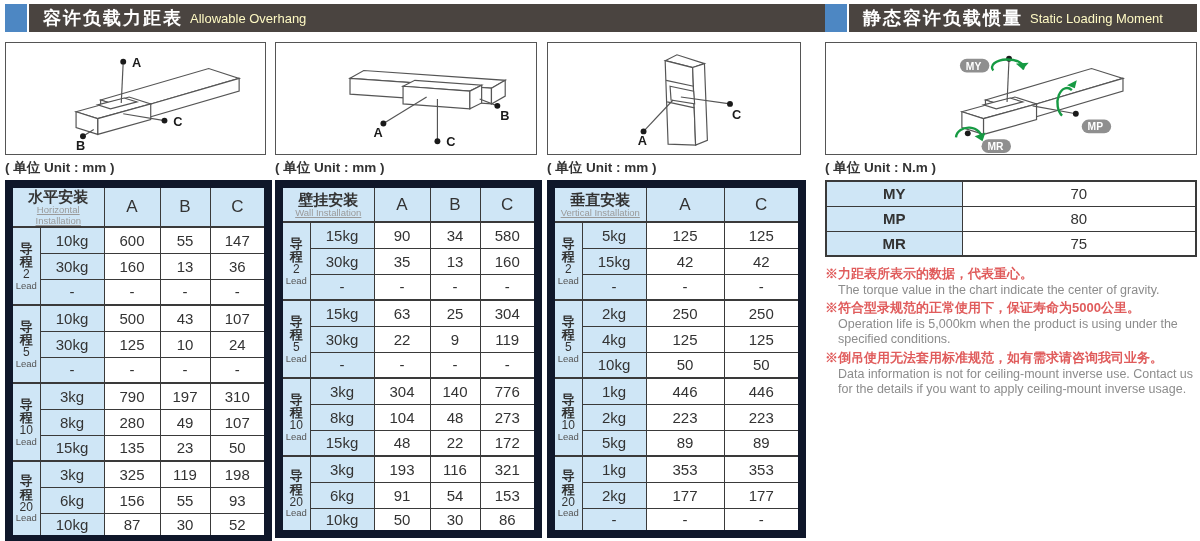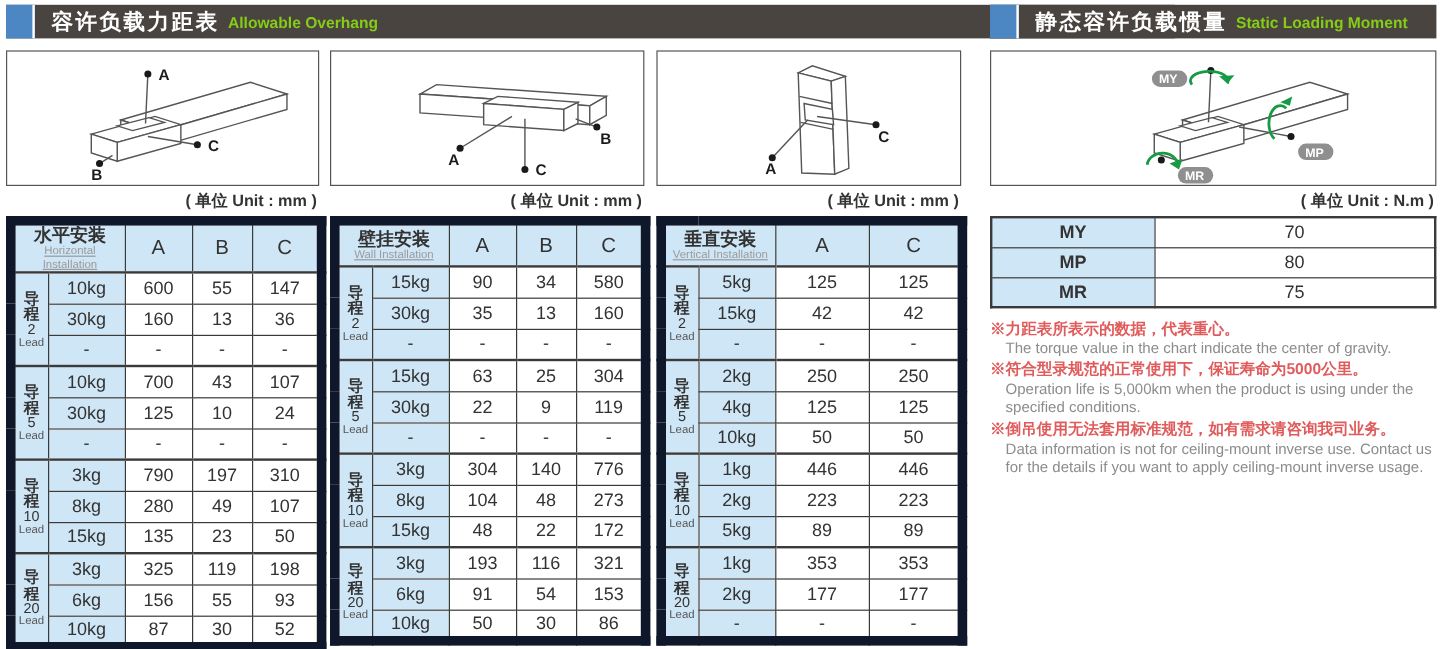--- a/index.html
+++ b/index.html
@@ -1,34 +1,34 @@
 <!DOCTYPE html>
 <html><head>
 <meta charset="utf-8">
 <style>
   * { box-sizing: border-box; margin: 0; padding: 0; }
   html,body { width:1200px; height:541px; background:#fff; font-family:"Liberation Sans", sans-serif; position:relative; overflow:hidden; }
 
   .header-bar { position:absolute; top:4px; height:28px; background:#4a4440; display:flex; align-items:center; }
   .header-bar .accent { width:24px; height:28px; background:#4d87c3; border-right:2px solid #fff; flex:0 0 auto; }
   .header-bar .cn { color:#fff; font-size:18px; font-weight:bold; letter-spacing:2px; margin-left:14px; }
-  .header-bar .en { color:#84cc16; font-size:13px; font-weight:bold; margin-left:7px; letter-spacing:0; }
+  .header-bar .en { color:#fef9c3; font-size:13px; font-weight:normal; margin-left:7px; letter-spacing:0; }
   #left-bar { left:5px; width:974px; }
   #right-bar { left:825px; width:372px; }
 
   .panel { position:absolute; top:42px; }
   #panel-horizontal { left:5px;  width:261px; }
   #panel-wall       { left:275px; width:262px; }
   #panel-vertical   { left:547px; width:254px; }
   #panel-moment     { left:825px; width:372px; }
 
   .diagram-box { height:113px; border:1.5px solid #555; background:#fff; }
   .diagram-box svg { display:block; width:100%; height:100%; }
 
-  .unit-label { text-align:right; font-size:13.5px; font-weight:bold; color:#333; padding:4px 2px 3px 0; white-space:nowrap; }
+  .unit-label { font-size:13.5px; font-weight:bold; color:#333; padding:4px 2px 3px 0; white-space:nowrap; }
 
   table.data-table { border-collapse:collapse; width:100%; table-layout:fixed; border:8px solid #0f172a; }
   table.data-table th, table.data-table td { border:1px solid #3a3a3a; text-align:center; vertical-align:middle; color:#333; overflow:hidden; }
   tr.hdr { height:38px; }
   tr.datarow { height:26px; }
   tr.group-start td { border-top:2px solid #3a3a3a; }
   th.install, td.lead, td.weight, th.colhead { background:#cfe6f6; }
   th.install .cn { font-size:15px; font-weight:bold; color:#333; line-height:1.15; }
   th.install .en { font-size:9.5px; font-weight:normal; color:#9a9a9a; line-height:1.1;text-decoration:underline; }
   th.colhead { font-size:17px; font-weight:normal; }
@@ -136,21 +136,21 @@
             <td class="val">-</td>
           </tr>
           <tr class="datarow group-start">
             <td class="lead" rowspan="3">
               <div>导</div>
               <div>程</div>
               <div class="num">5</div>
               <div class="lead-en">Lead</div>
             </td>
             <td class="weight">10kg</td>
-            <td class="val">700</td>
+            <td class="val">500</td>
             <td class="val">43</td>
             <td class="val">107</td>
           </tr>
           <tr class="datarow">
             <td class="weight">30kg</td>
             <td class="val">125</td>
             <td class="val">10</td>
             <td class="val">24</td>
           </tr>
           <tr class="datarow">

